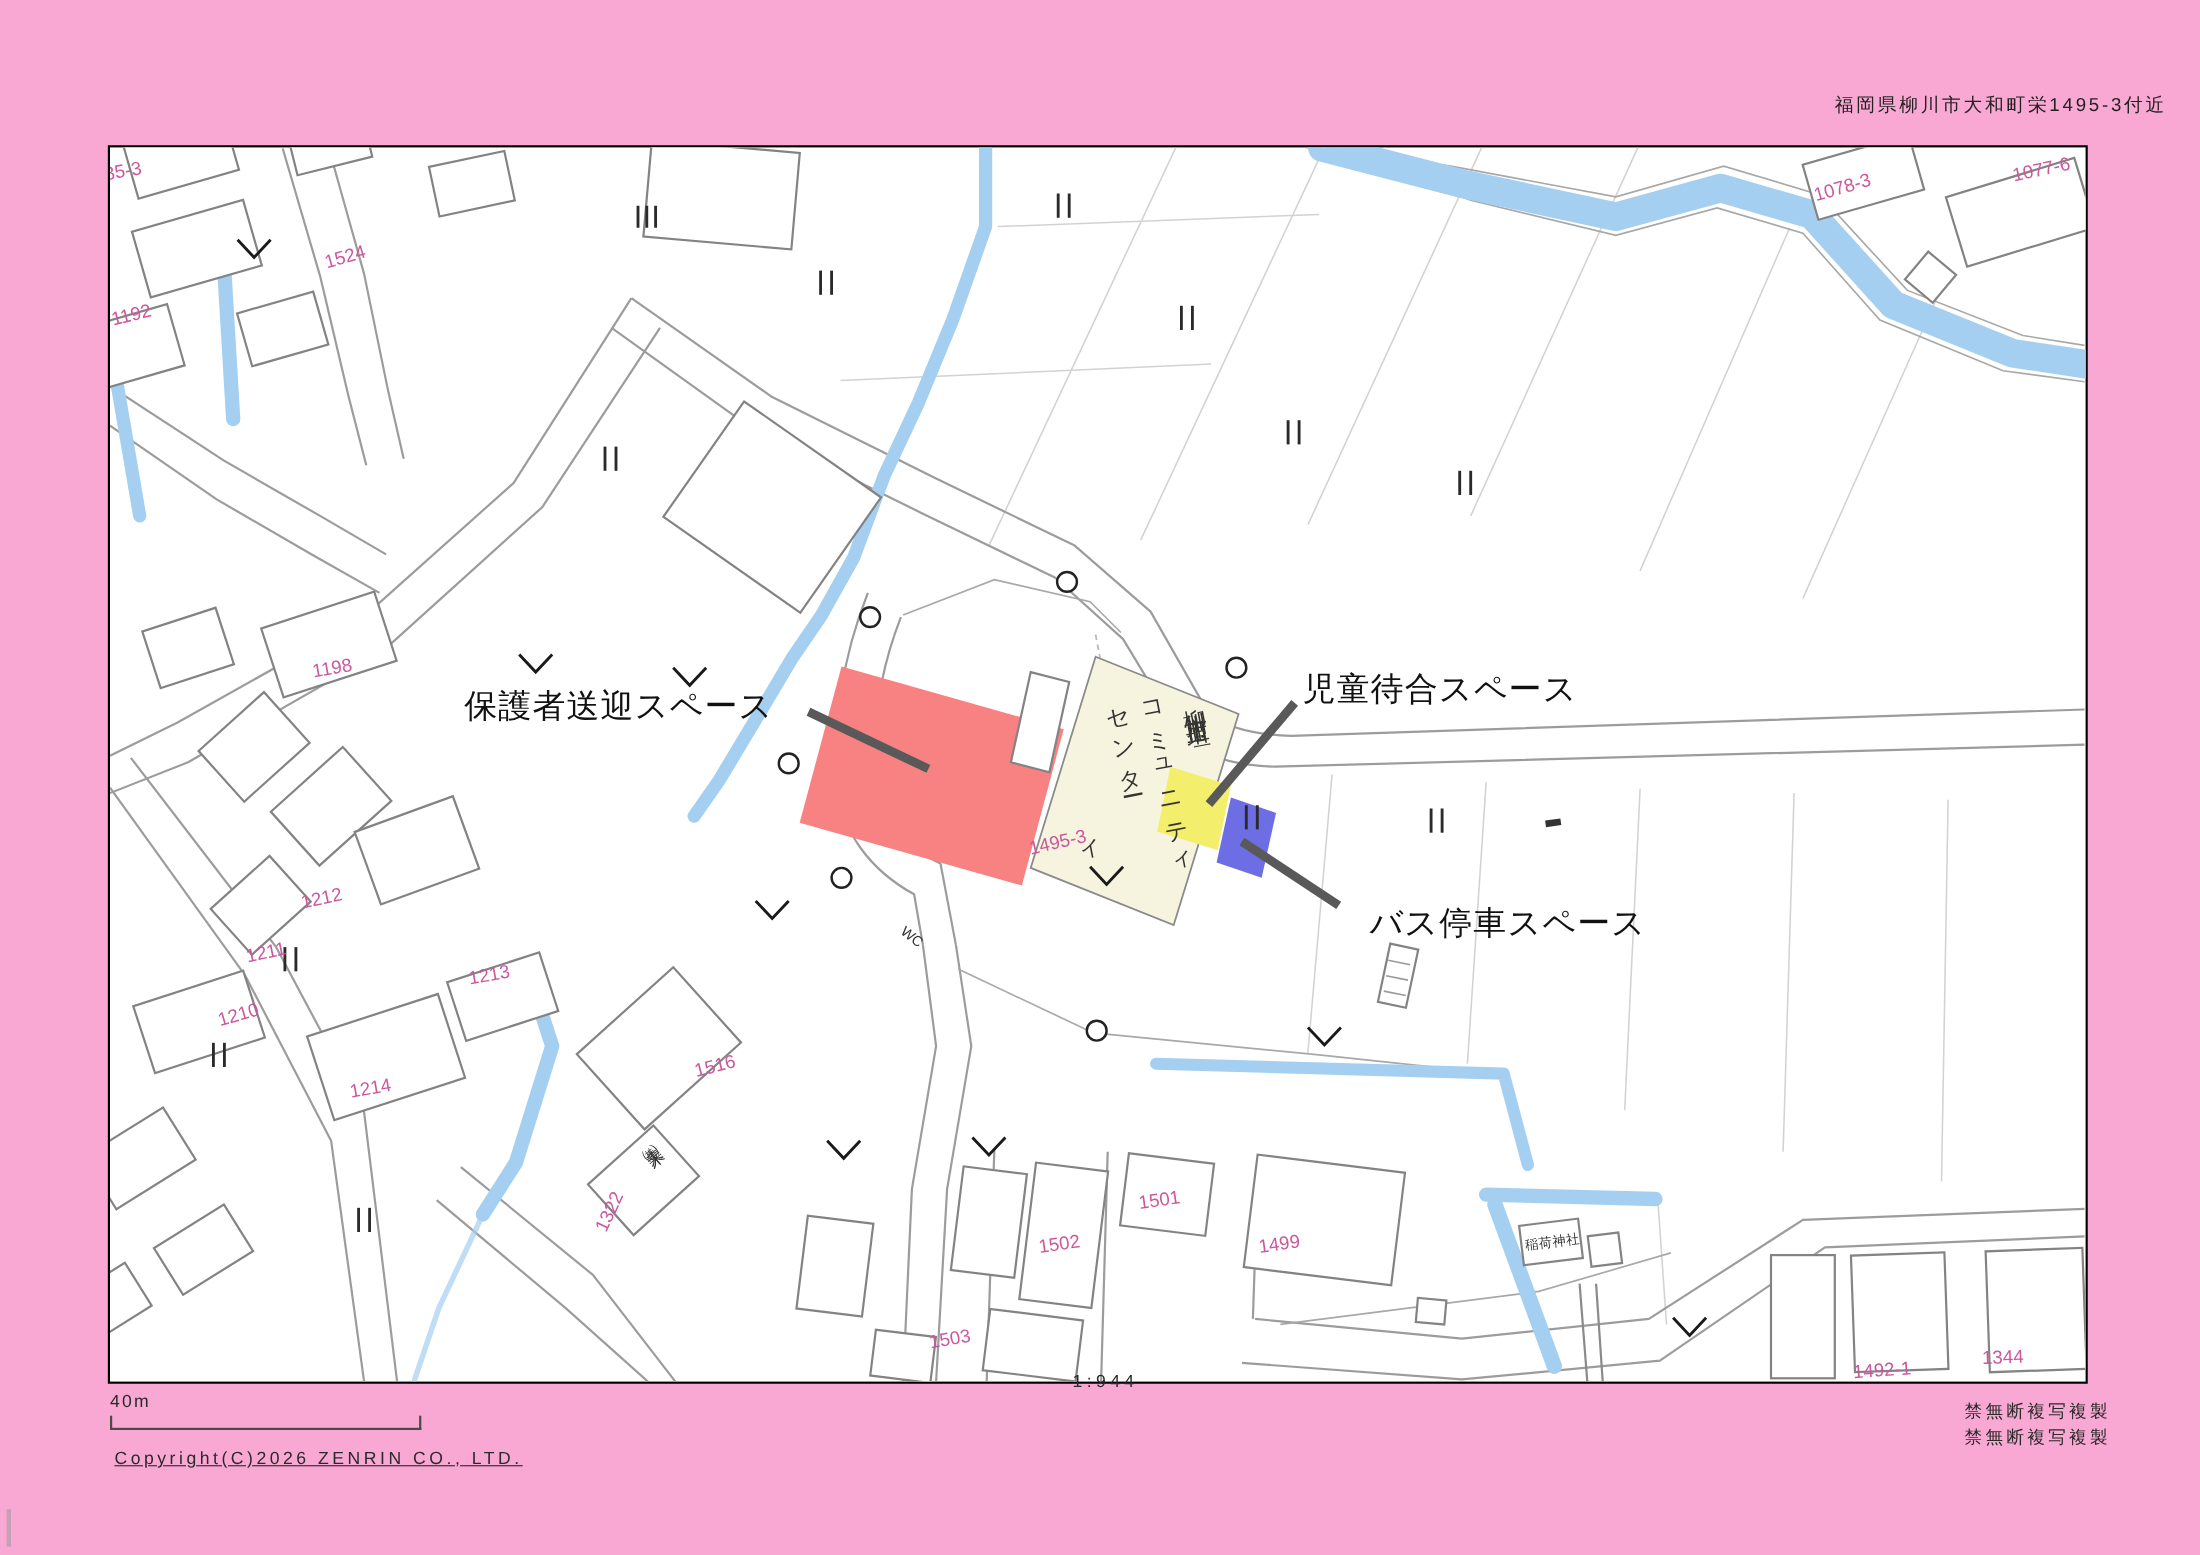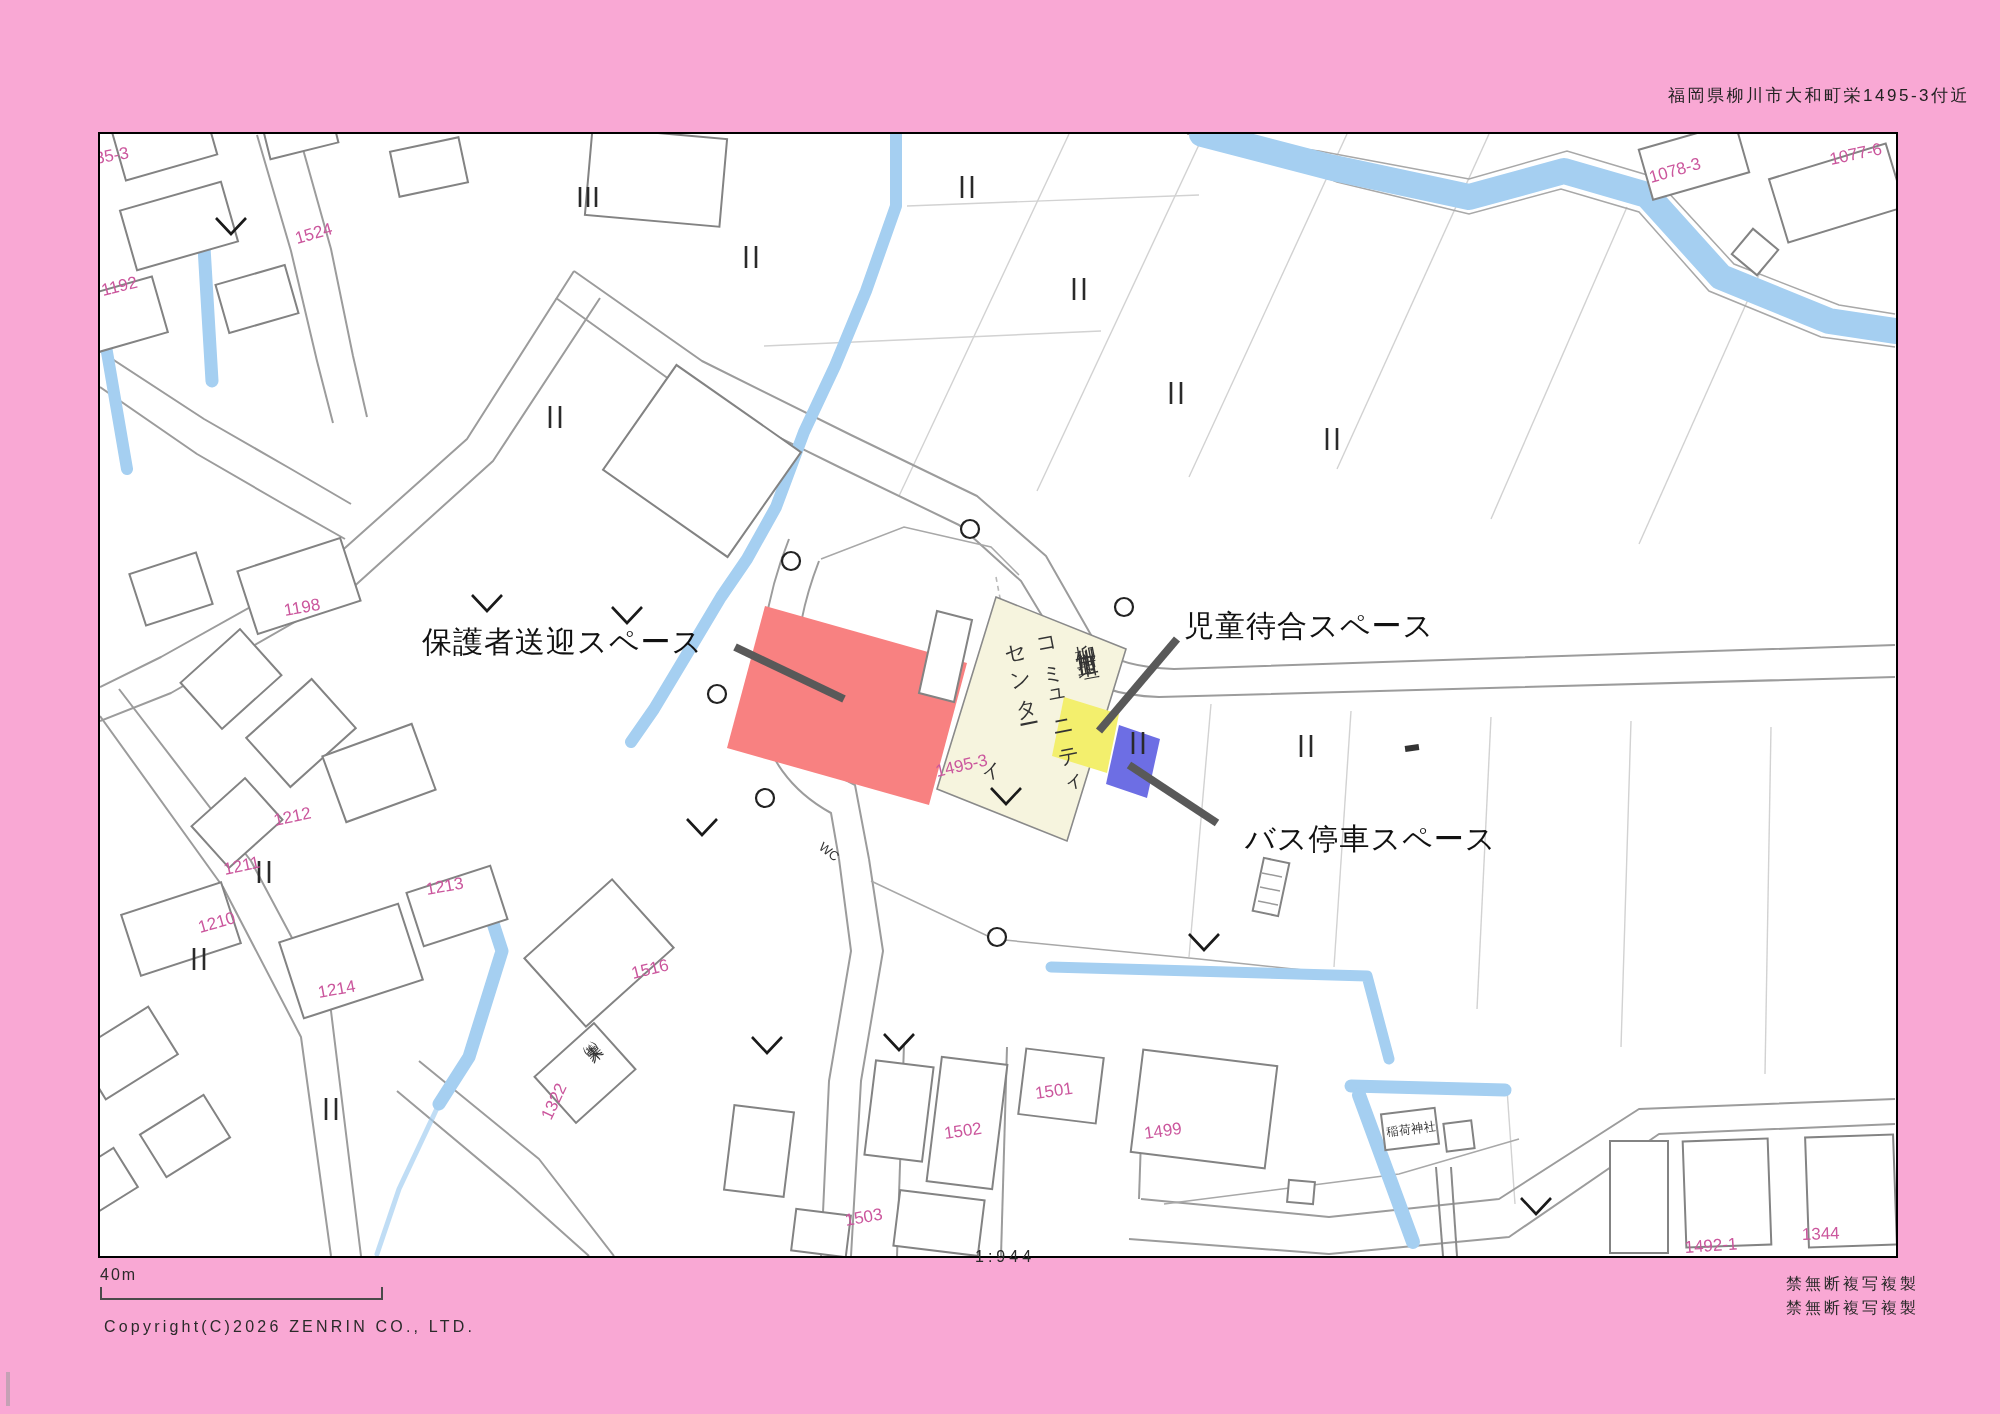--- a/index.html
+++ b/index.html
@@ -12,21 +12,21 @@
          font-size:21px;letter-spacing:4px;line-height:1;transform-origin:top center;white-space:nowrap;}
   .v-col-r{left:1070px;top:628px;transform:rotate(-11deg);}
   .v-col-m{left:1033px;top:624px;transform:rotate(-11deg);}
   .v-col-l{left:1001px;top:630px;transform:rotate(-11deg);}
   .v-company{left:572px;top:1036px;font-size:15px;letter-spacing:2px;transform:rotate(-42deg);}
   .ftr{position:absolute;font-size:16px;color:#2a2a2a;white-space:nowrap;}
   .scale-label{left:100px;top:1266px;width:283px;letter-spacing:2px;}
   .scale-bar{position:absolute;left:100px;top:1287px;width:283px;height:13px;
              border:2px solid #4a4a4a;border-top:none;box-sizing:border-box;}
   .ratio{left:975px;top:1248px;letter-spacing:4px;}
-  .copyright{left:104px;top:1318px;letter-spacing:3.2px;}
+  .copyright{left:104px;top:1318px;letter-spacing:3.2px;text-decoration:underline;}
   .notice{left:1786px;top:1272px;line-height:24px;letter-spacing:3px;text-align:right;}
   .smudge{position:absolute;left:6px;top:1372px;width:4px;height:34px;background:#9a9a9a;opacity:.55;}
 </style>
 </head>
 <body>
 
 <div class="page">
 
   <div class="hdr">福岡県柳川市大和町栄1495-3付近</div>
 

